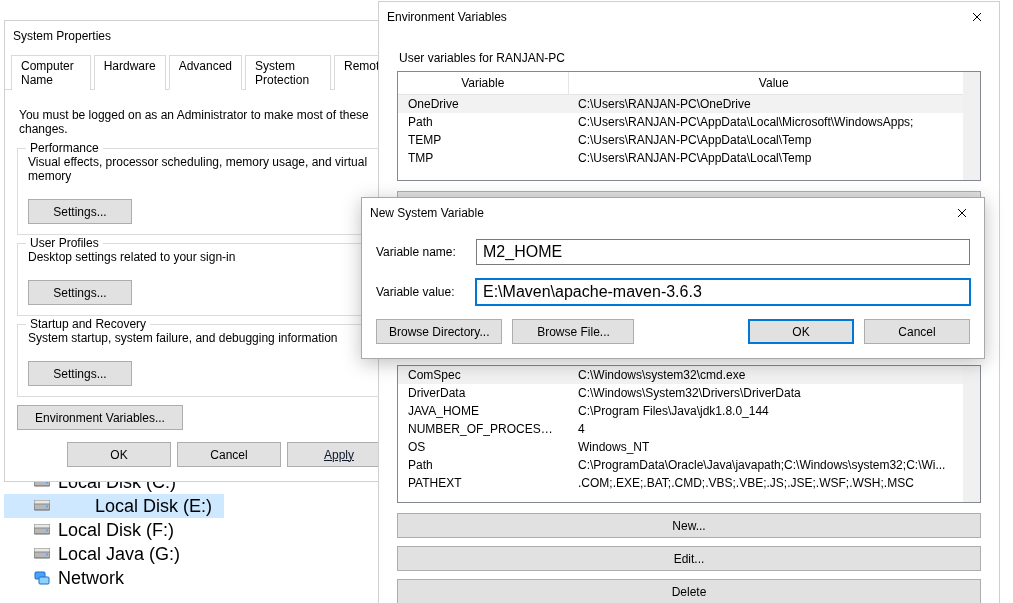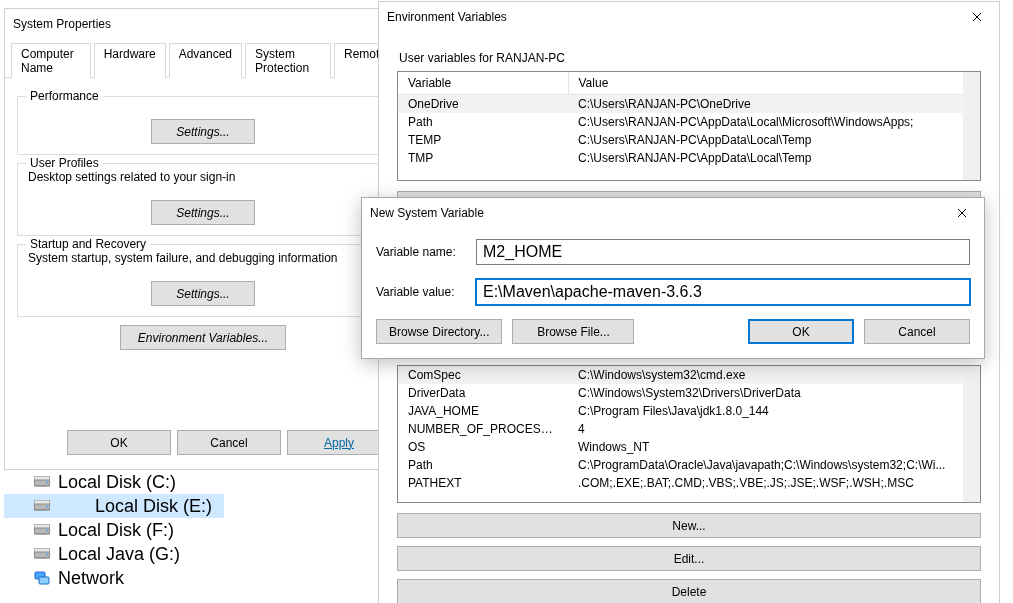--- a/index.html
+++ b/index.html
@@ -76,21 +76,21 @@
     font-size: 16px;
     padding: 3px 6px;
     border: 1px solid #7a7a7a;
   }
   .tbl {
     width: 100%;
     border-collapse: collapse;
     font-size: 12px;
   }
   .tbl th {
-    text-align: left;
+    text-align: center;
     font-weight: 400;
     padding: 4px 10px;
     background: #fff;
     border-bottom: 1px solid #e5e5e5;
     border-right: 1px solid #e5e5e5;
   }
   .tbl td {
     padding: 2px 10px;
     white-space: nowrap;
     overflow: hidden;
@@ -99,21 +99,21 @@
   .tbl tbody tr:first-child td { background: #f2f2f2; }
   .table-wrap {
     border: 1px solid #828790;
     overflow: hidden;
     position: relative;
     background: #fff;
   }
   
   #win-sysprops {
     left: 4px;
-    top: 8px;
+    top: 20px;
     width: 396px;
     height: 460px;
     z-index: 1;
     box-shadow: none;
     border: 1px solid #d0d0d0;
   }
   #win-sysprops .tabs {
     display: flex;
     border-bottom: 1px solid #d9d9d9;
     padding: 0 6px;
@@ -134,34 +134,33 @@
     background: #fff;
     border-bottom: 1px solid #fff;
     top: 1px;
   }
   #win-sysprops .body {
     padding: 10px 12px;
   }
   #win-sysprops .intro { margin: 8px 2px 12px 2px; }
   #win-sysprops .btn-row {
     display: flex;
-    justify-content: center;
+    justify-content: flex-start;
     gap: 6px;
-    font-style: italic;
   }
   #win-sysprops .dialog-buttons {
     display: flex;
     justify-content: flex-end;
     gap: 6px;
     padding: 8px 10px;
     position: absolute;
     bottom: 6px;
     right: 0;
   }
-  #win-sysprops .btn[data-name="apply-button"] { color: #0369a1; text-decoration: underline; }
+  #win-sysprops .btn[data-name="apply-button"] { color: #0f172a; text-decoration: underline; }
 
   
   #win-env {
     left: 378px;
     top: 1px;
     width: 620px;
     height: 601px;
     z-index: 2;
     border: 1px solid #cfcfcf;
     box-shadow: none;
@@ -306,23 +305,25 @@
     <span data-name="title-text">System Properties</span>
   </div>
   <div class="tabs" data-name="system-properties-tabs">
       <div class="tab" data-name="tab-computer-name">Computer Name</div>
       <div class="tab" data-name="tab-hardware">Hardware</div>
       <div class="tab active" data-name="tab-advanced">Advanced</div>
       <div class="tab" data-name="tab-system-protection">System Protection</div>
       <div class="tab" data-name="tab-remote">Remote</div>
     </div>
   <div class="body" data-name="system-properties-body">
+    <div class="intro" data-name="admin-intro">You must be logged on as an Administrator to make most of these changes.</div>
 
     <div class="fieldset" data-name="group-performance">
       <span class="legend" data-name="performance-legend">Performance</span>
+      <div data-name="performance-desc">Visual effects, processor scheduling, memory usage, and virtual memory</div>
       <div class="btn-row" style="margin-top:16px;">
         <span class="btn" data-name="performance-settings-button">Settings...</span>
       </div>
     </div>
 
     <div class="fieldset" data-name="group-user-profiles">
       <span class="legend" data-name="user-profiles-legend">User Profiles</span>
       <div data-name="user-profiles-desc">Desktop settings related to your sign-in</div>
       <div class="btn-row" style="margin-top:16px;">
         <span class="btn" data-name="user-profiles-settings-button">Settings...</span>

